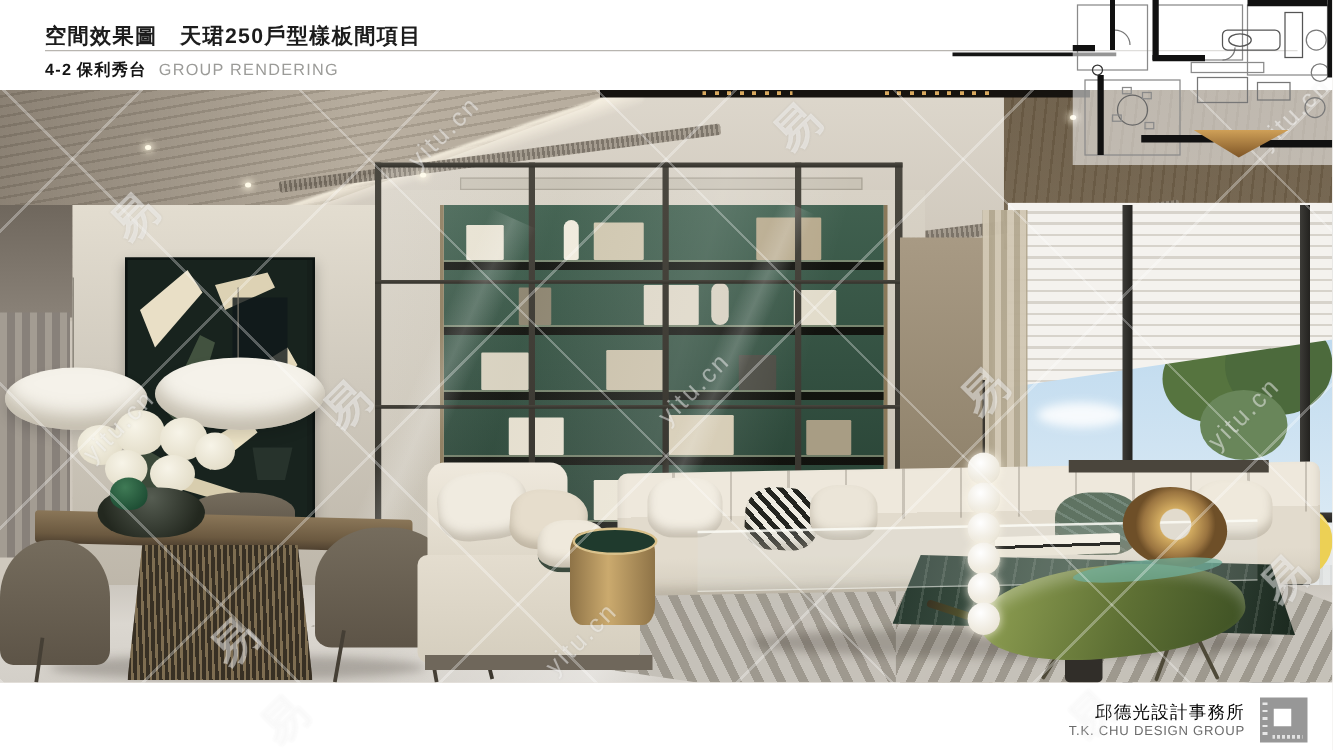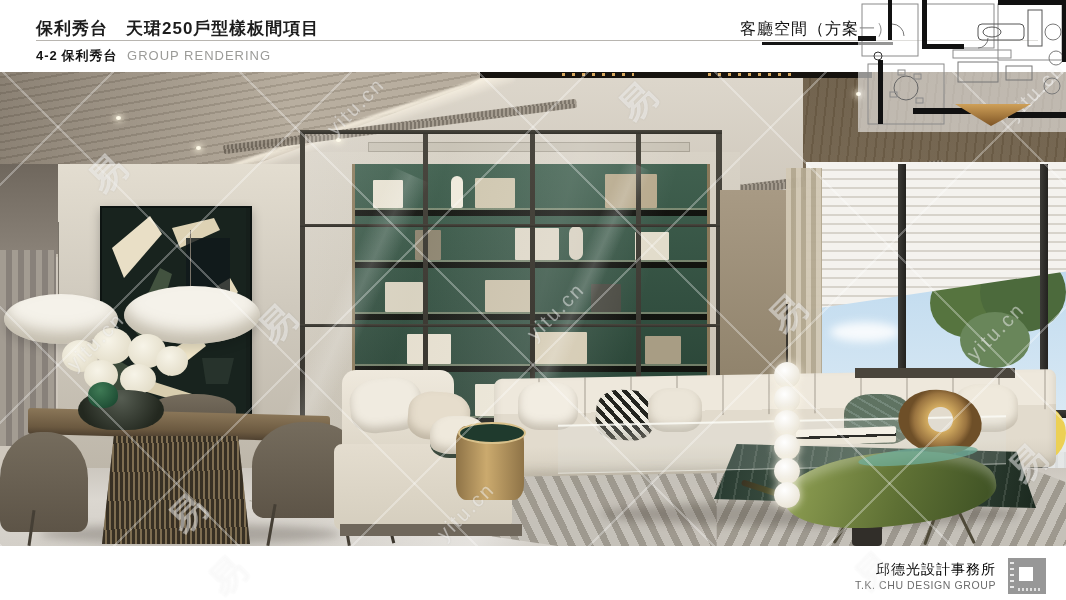--- a/index.html
+++ b/index.html
@@ -178,28 +178,27 @@
   .logo .marks-l{position:absolute;left:2px;top:4px;width:4px;height:26px;
       background:repeating-linear-gradient(180deg,#e8e8e8 0 2px,transparent 2px 6px);}
   .logo .marks-b{position:absolute;left:10px;bottom:3px;width:24px;height:3px;
       background:repeating-linear-gradient(90deg,#e0e0e0 0 2px,transparent 2px 4px);}
 </style>
 </head>
 <body>
 
 <div class="page">
 
-  <div class="abs proj-title">保利秀台　天珺250戶型樣板間項目</div>
+  <div class="abs proj-title">空間效果圖　天珺250戶型樣板間項目</div>
   <div class="abs title-rule"></div>
   <div class="abs section-line">
     <span class="section-zh">4-2</span>
     <span class="section-zh">保利秀台</span>
     <span class="section-en">GROUP RENDERING</span>
   </div>
-  <div class="abs view-label">客廳空間（方案一）</div>
   <div class="abs view-underline"></div>
 
   <div class="abs photo">
 
     <div class="ceil-base"></div>
     <div class="ceil-soffit"></div>
     <div class="ceil-soffit-glow"></div>
     <div class="ceil-wood"></div>
     <div class="ceil-cove"></div>
     <div class="vent" style="left:222px;top:50px;width:356px;height:9px;transform:rotate(-7.5deg);"></div>

